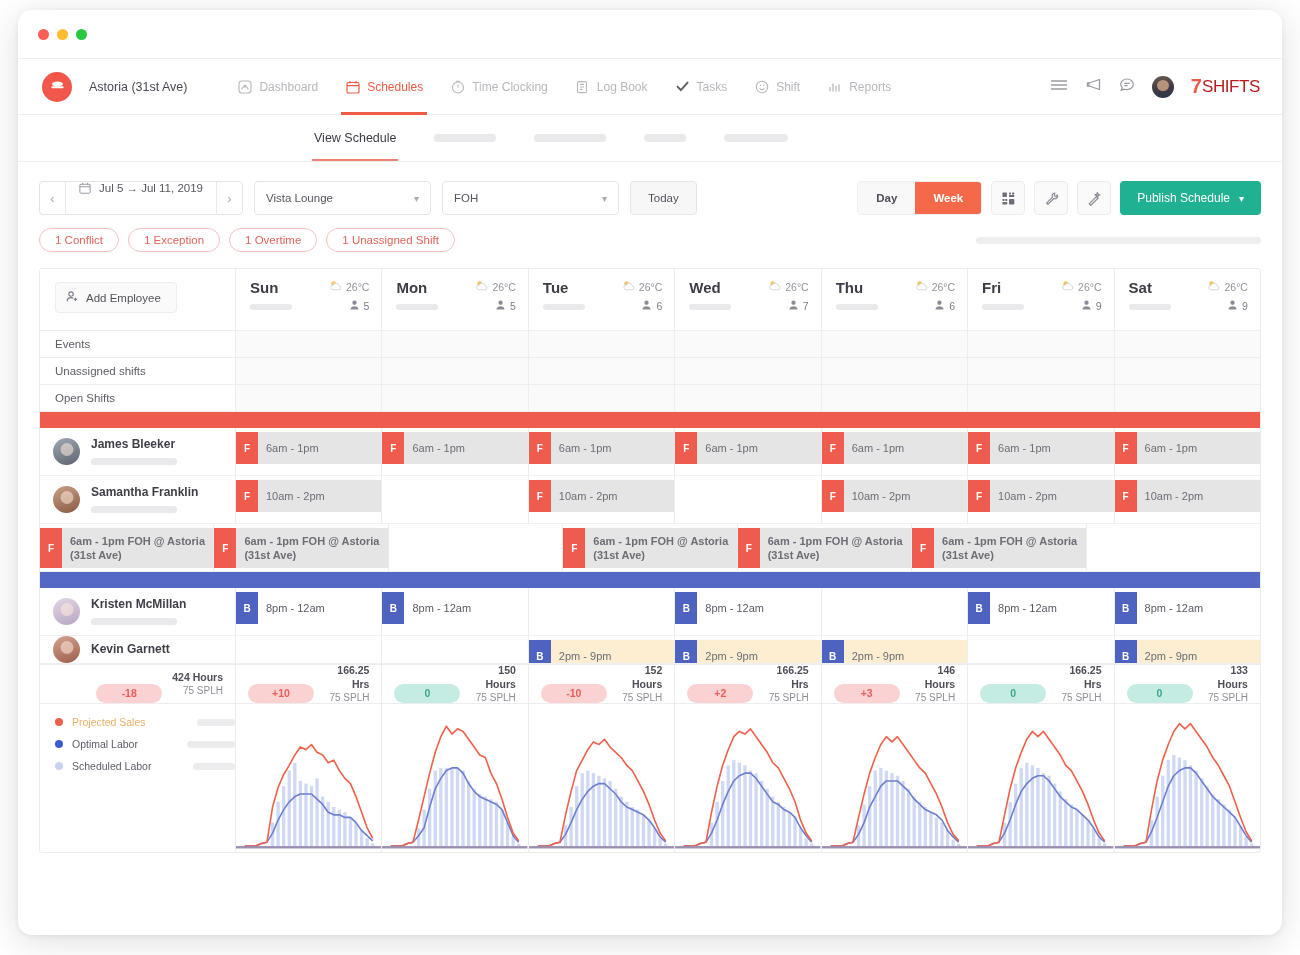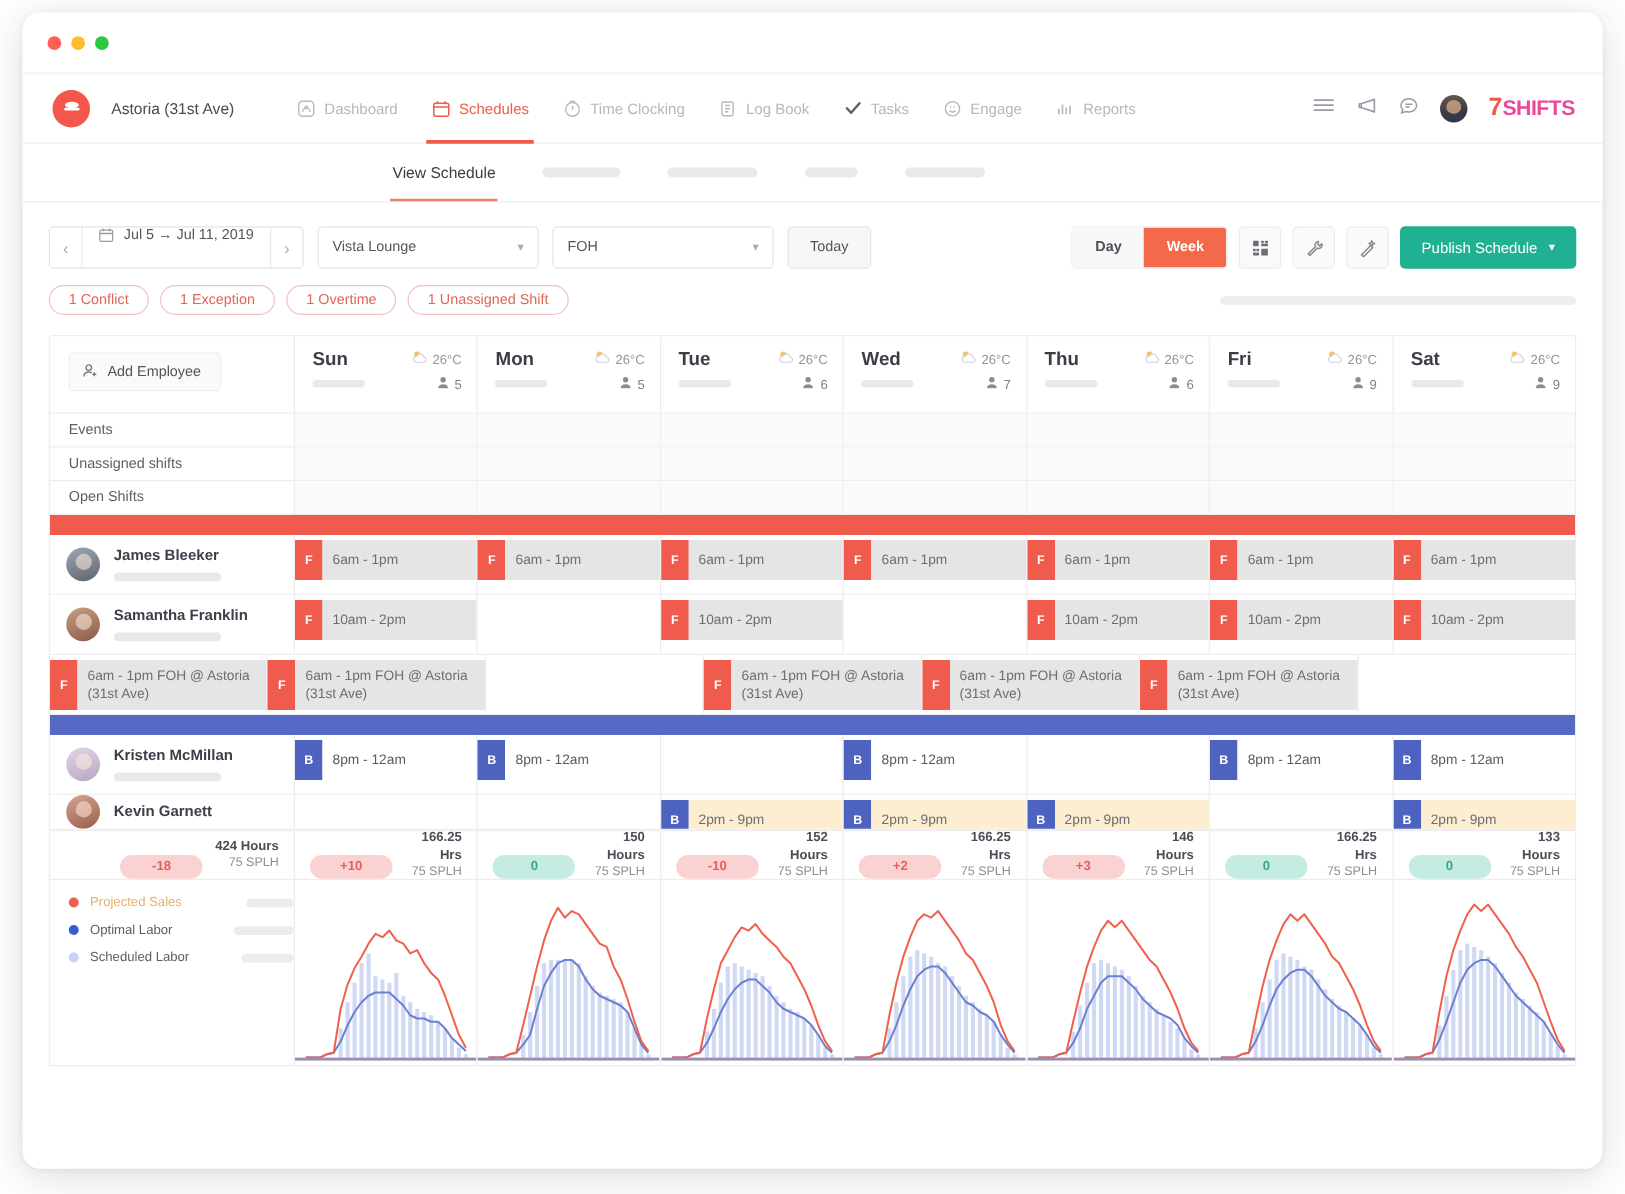--- a/index.html
+++ b/index.html
@@ -55,21 +55,21 @@
     width: 22px; height: 22px; border-radius: 50%; overflow: hidden;
     background: linear-gradient(170deg,#6b5a50 0%,#3f3b44 55%,#2a3550 100%);
     position: relative; flex: none;
   }
   .avatar-nav::after {
     content:""; position:absolute; left:5px; top:4px; width:12px; height:11px;
     border-radius:50%; background:#caa182; opacity:.85;
   }
   .sevenshifts { display: flex; align-items: center; gap: 1px; }
   .sevenshifts .mark { font-size: 20px; font-weight: bold; color: #ee5b47; letter-spacing: -1px; }
-  .sevenshifts .wd { font-size: 17px; font-weight: bold; color: #ec4899; letter-spacing: -0.4px; }
+  .sevenshifts .wd { font-size: 17px; font-weight: normal; color: #b91c1c; letter-spacing: -0.4px; }
 
   
   .subtabs {
     height: 47px; display: flex; align-items: center; gap: 38px;
     padding-left: 296px; border-bottom: 1px solid #efefef; background: #fff;
   }
   .subtab { font-size: 12.5px; color: #5a5a66; position: relative; height: 46px; display: flex; align-items: center; cursor: pointer; }
   .subtab.active { color: #3b3b46; }
   .subtab.active::after { content: ""; position: absolute; left: -2px; right: -2px; bottom: 0; height: 2px; background: #ee8070; }
   .ghost { height: 8px; border-radius: 4px; background: #e9e9ec; }
@@ -170,21 +170,21 @@
     font-size: 10px; font-weight: bold; color: #fff;
   }
   .shift .body { flex: 1; display: flex; align-items: center; padding: 0 8px; font-size: 11px; min-width: 0; }
   .shift.foh .tag { background: #ef5b4c; }
   .shift.foh .body { background: #e5e5e5; color: #6d6d76; }
   .shift.boh .tag { background: #4e63c0; }
   .shift.boh .body { background: #ffffff; color: #5a5a64; }
   .shift.boh2 .tag { background: #4e63c0; }
   .shift.boh2 .body { background: #fdeed1; color: #6d6d76; }
   .shift.two { height: 40px; }
-  .shift.two .body { line-height: 1.3; align-items: center; }
+  .shift.two .body { line-height: 1.3; align-items: center; font-weight: bold; }
 
   
   .sumrow { height: 40px; border-top: 1px solid #ededf0; border-bottom: 1px solid #ededf0; background: #fff; }
   .sumrow .cell-head { border-right: 1px solid #ededf0; }
   .sumcell { display: flex; align-items: center; justify-content: flex-end; gap: 10px; padding: 0 12px; height: 100%; }
   .badge {
     min-width: 66px; height: 19px; border-radius: 10px; display: flex; align-items: center;
     justify-content: center; font-size: 10.5px; font-weight: bold; margin-top: 18px;
   }
   .badge.neg { background: #fbd2d2; color: #e4605c; }
@@ -272,21 +272,21 @@
         <span>Tasks</span>
       </div>
       <div class="navitem">
         <span class="ic">
           <svg width="14" height="14" viewBox="0 0 14 14" fill="none" stroke="currentColor" stroke-width="1.1">
             <circle cx="7" cy="7" r="5.7"></circle>
               <path d="M4.6 8.4a3 3 0 0 0 4.8 0"></path>
               <path d="M5 5.4h1M8 5.4h1"></path>
           </svg>
         </span>
-        <span>Engage</span>
+        <span>Shift</span>
       </div>
       <div class="navitem">
         <span class="ic">
           <svg width="14" height="14" viewBox="0 0 14 14" fill="none" stroke="currentColor" stroke-width="1.3">
             <path d="M2 11.4V7M5 11.4V3.6M8 11.4V6M11 11.4V4.6"></path>
           </svg>
         </span>
         <span>Reports</span>
       </div>
     </div>

